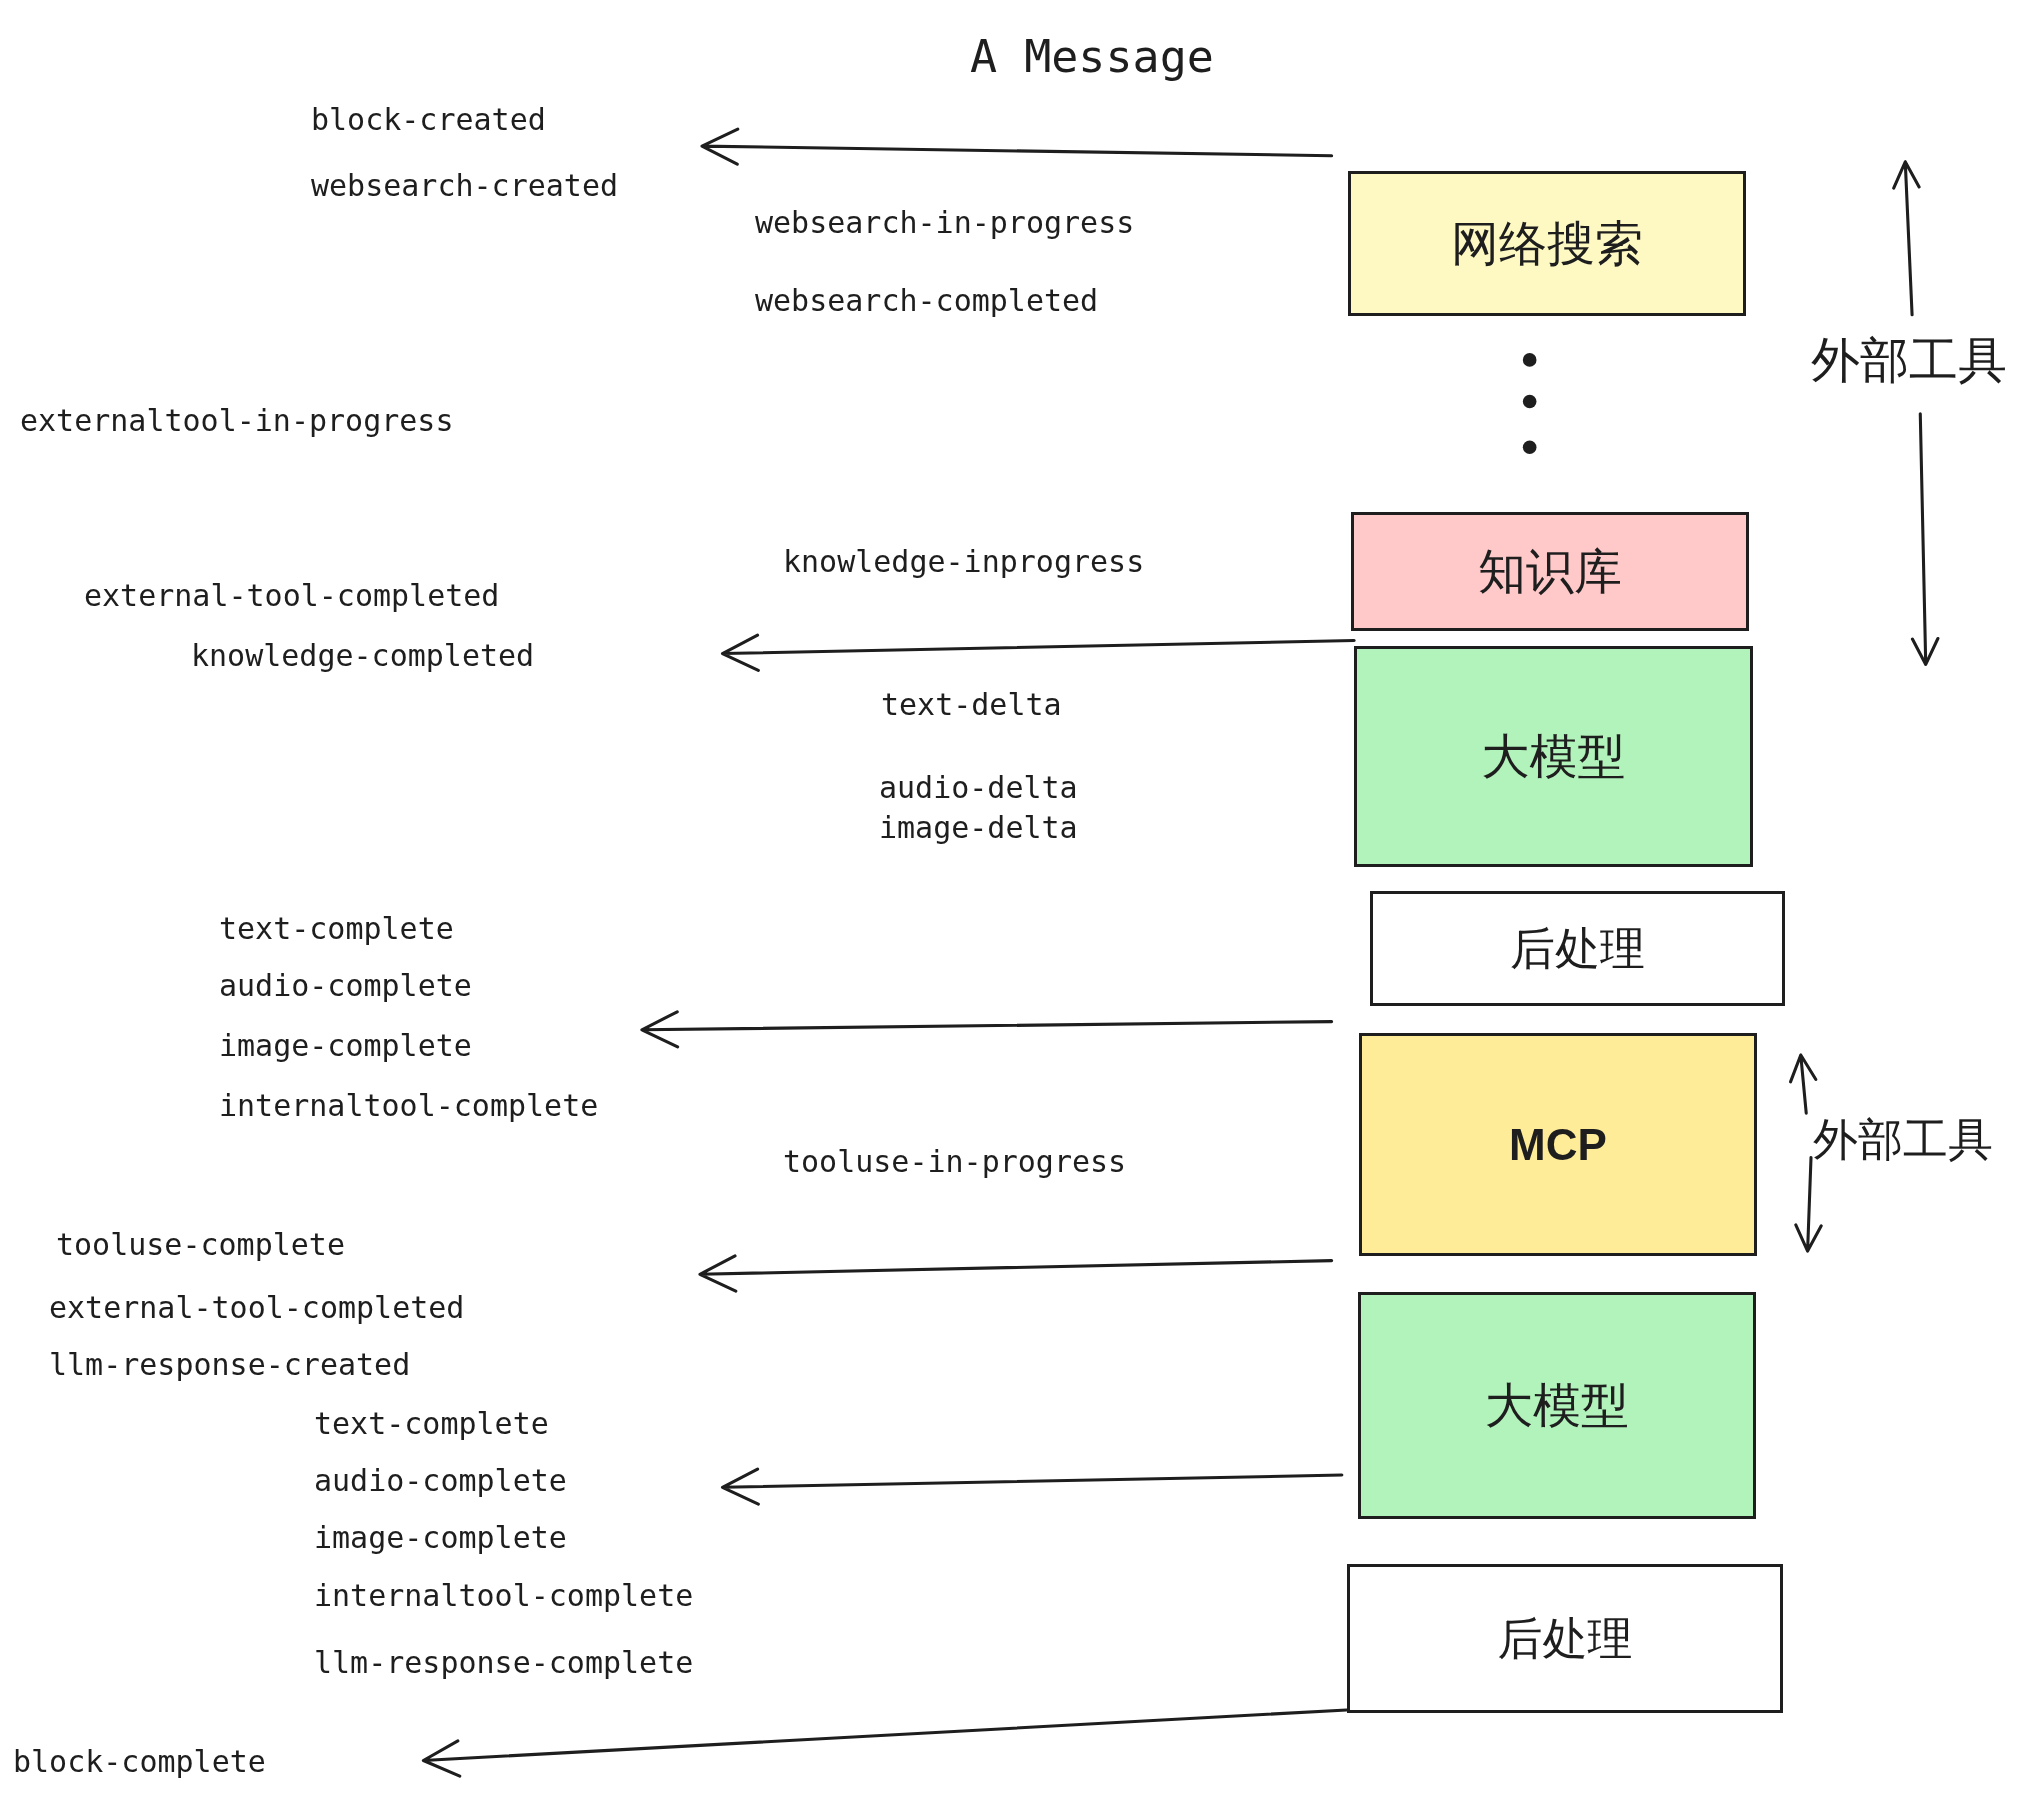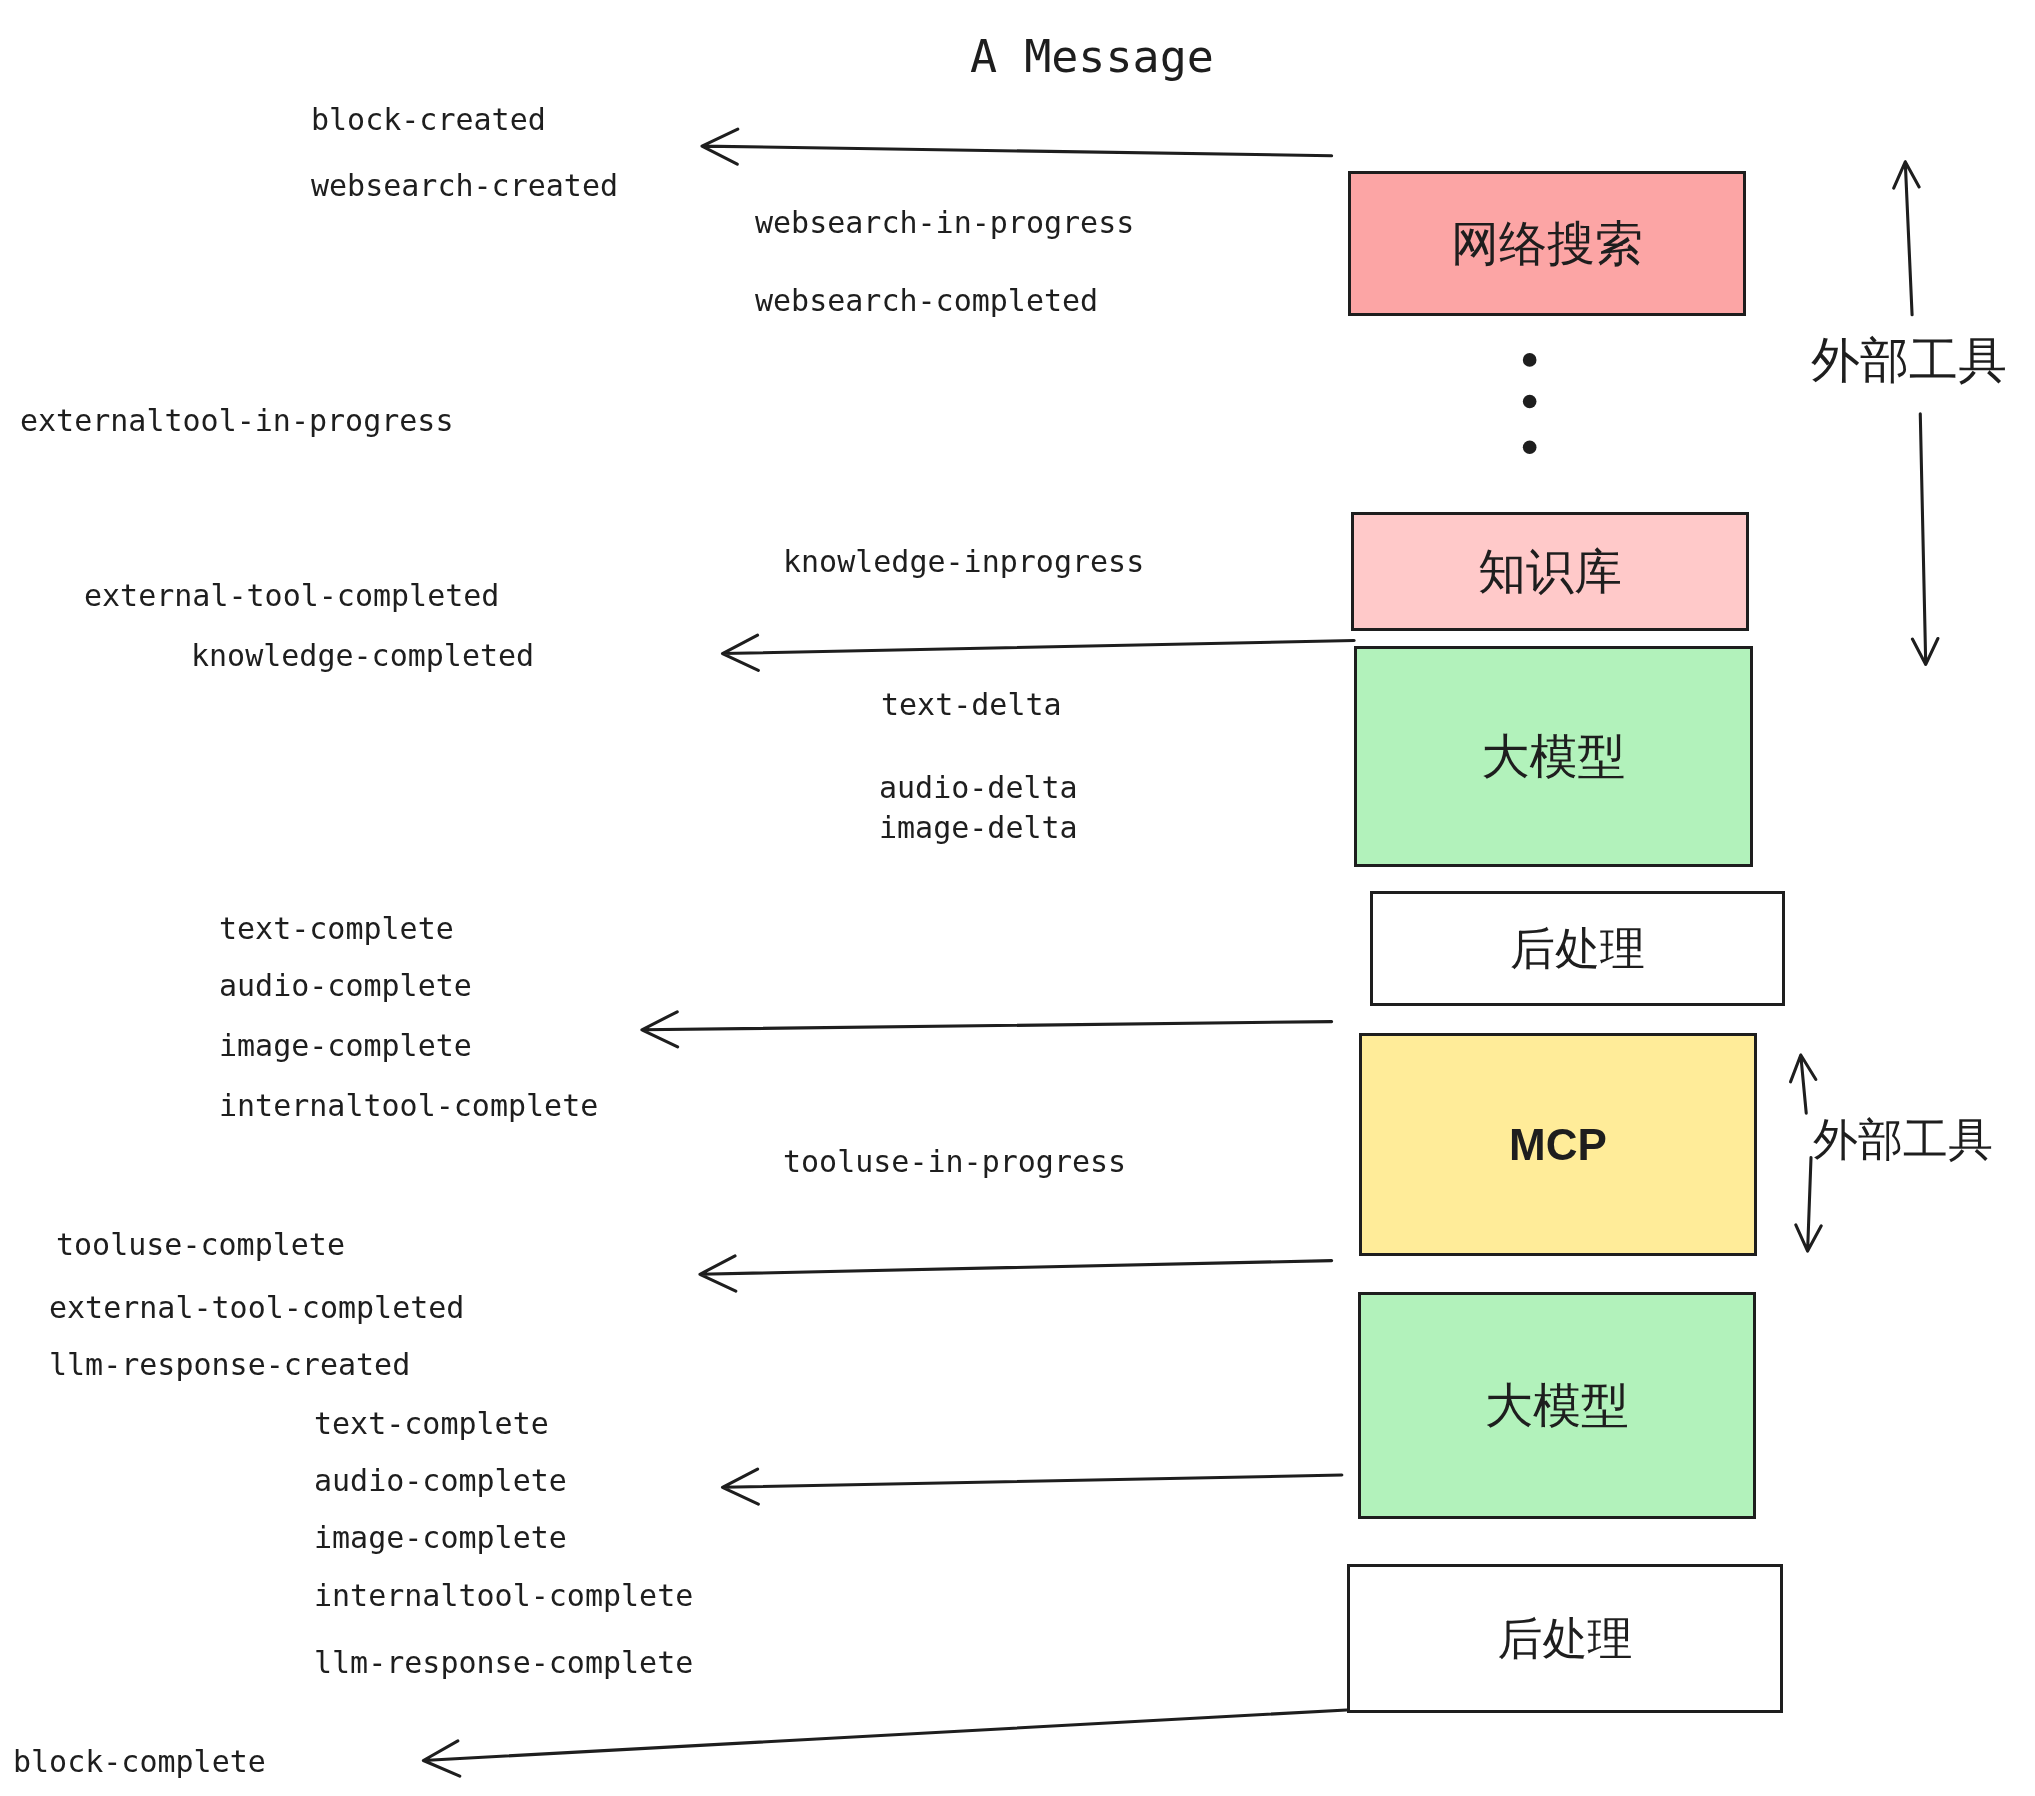--- a/index.html
+++ b/index.html
@@ -32,21 +32,21 @@
       <path d="M 2800 461 L 2790 237 M 2810.3 273.8 L 2790 237 L 2773.1 275.4" stroke="#1e1e1e" stroke-width="4.5" fill="none" stroke-linecap="round" stroke-linejoin="round"></path>
       <path d="M 2812 606 L 2820 973 M 2800.5 935.8 L 2820 973 L 2837.8 935.0" stroke="#1e1e1e" stroke-width="4.5" fill="none" stroke-linecap="round" stroke-linejoin="round"></path>
       <path d="M 2645 1630 L 2637 1545 M 2659.1 1580.7 L 2637 1545 L 2622.0 1584.2" stroke="#1e1e1e" stroke-width="4.5" fill="none" stroke-linecap="round" stroke-linejoin="round"></path>
       <path d="M 2652 1695 L 2647 1832 M 2629.7 1793.7 L 2647 1832 L 2667.0 1795.1" stroke="#1e1e1e" stroke-width="4.5" fill="none" stroke-linecap="round" stroke-linejoin="round"></path>
       <circle cx="2240" cy="527" r="10" fill="#1e1e1e"></circle>
       <circle cx="2240" cy="588" r="10" fill="#1e1e1e"></circle>
       <circle cx="2240" cy="655" r="10" fill="#1e1e1e"></circle>
     </svg>
   <div id="title" style="left:970px;top:36px;margin-top:20px;">A Message</div>
   <div id="boxes">
-      <div class="box" style="left: 1348px; top: 171px; width: 398px; height: 145px; background: #fca5a5;">
+      <div class="box" style="left: 1348px; top: 171px; width: 398px; height: 145px; background: #fef9c3;">
         <span class="box-label" style="font-size: 48px;">网络搜索</span>
       </div>
       <div class="box" style="left: 1351px; top: 512px; width: 398px; height: 119px; background: rgb(255, 201, 201);">
         <span class="box-label" style="font-size: 48px;">知识库</span>
       </div>
       <div class="box" style="left: 1354px; top: 646px; width: 399px; height: 221px; background: rgb(178, 242, 187);">
         <span class="box-label" style="font-size: 48px;">大模型</span>
       </div>
       <div class="box" style="left: 1370px; top: 891px; width: 415px; height: 115px; background: rgb(255, 255, 255);">
         <span class="box-label" style="font-size: 45px;">后处理</span>

